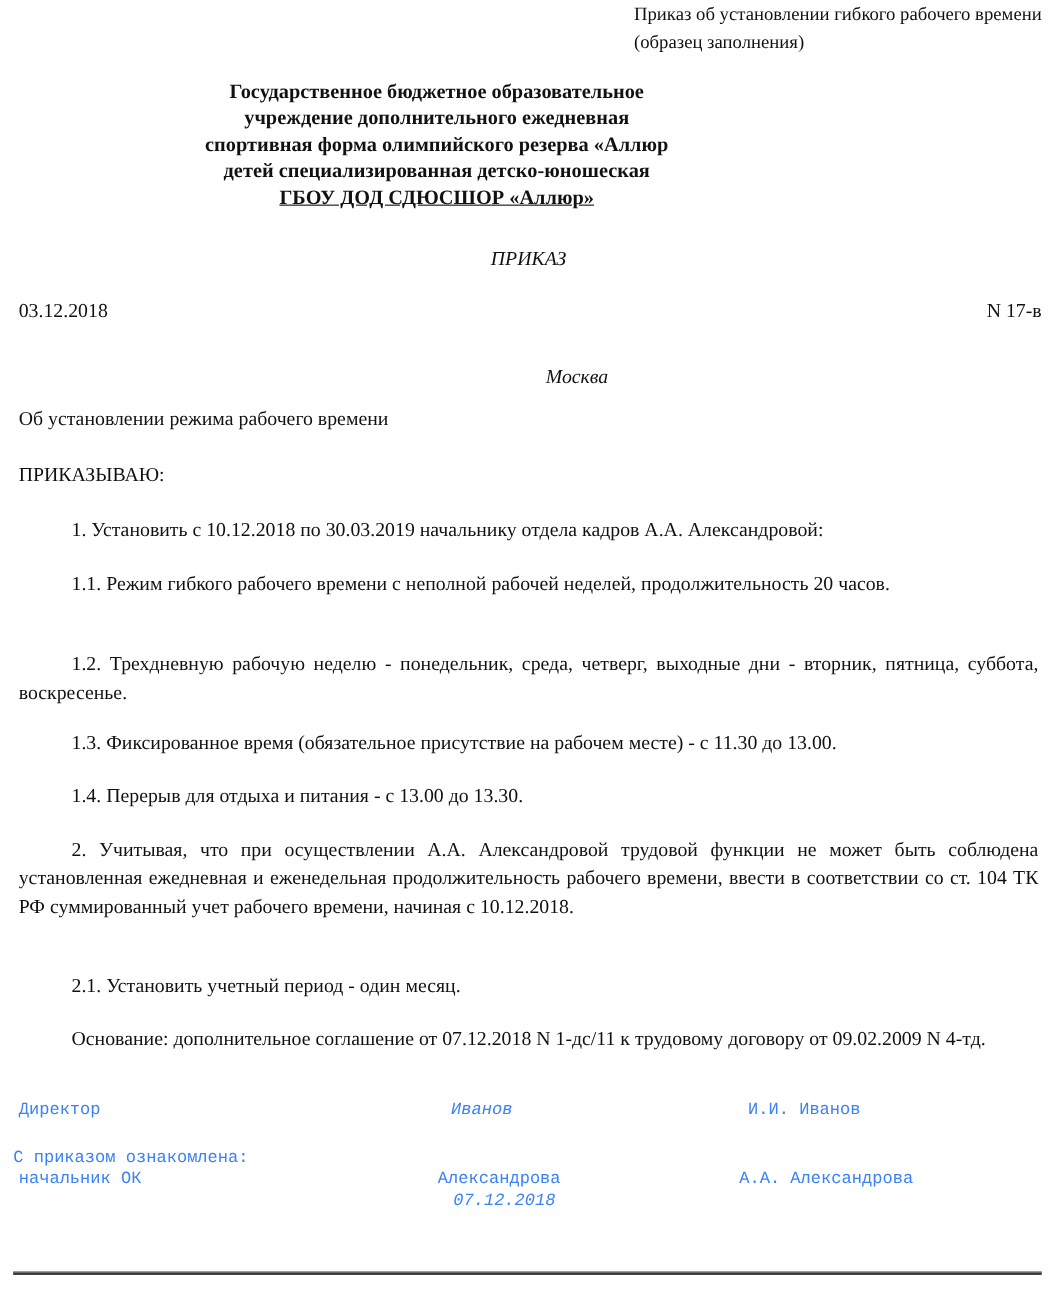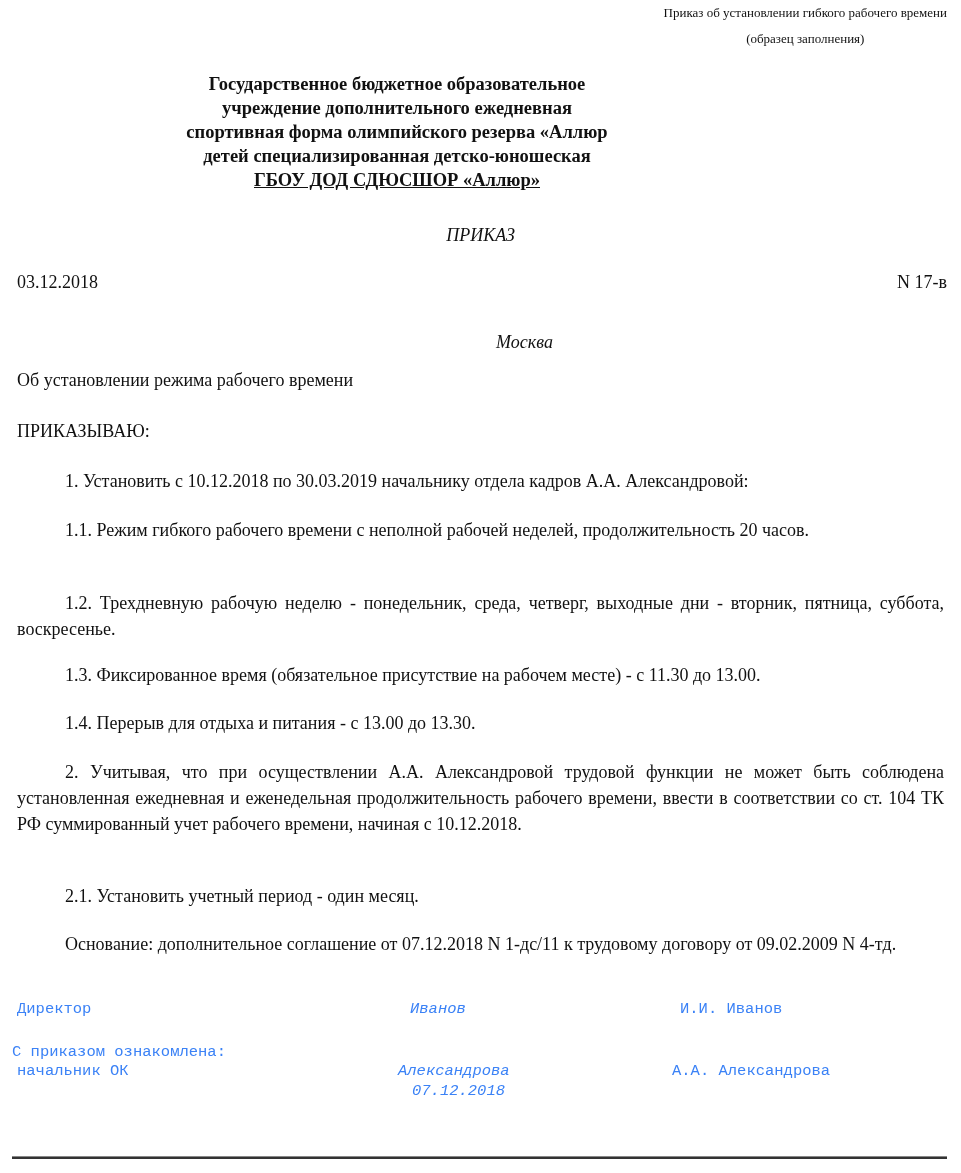--- a/index.html
+++ b/index.html
@@ -18,23 +18,23 @@
     }
     .page {
       position: absolute;
       left: 0; top: 0;
       width: 961px; height: 1173px;
     }
     .abs { position: absolute; }
     .right-header {
       right: 14px;
       top: 0px;
-      text-align: center;
+      text-align: left;
       line-height: 26px;
-      font-size: 13px;
+      font-size: 17px;
     }
     .org {
       left: 0; width: 794px;
       top: 72px;
       text-align: center;
       font-weight: bold;
       font-size: 18.5px;
       line-height: 24px;
     }
     .org .u { text-decoration: underline; }
@@ -111,18 +111,18 @@
   <div class="abs para p2"><span class="indent"></span><span>2. Учитывая, что при осуществлении А.А. Александровой трудовой функции не может быть соблюдена установленная ежедневная и еженедельная продолжительность рабочего времени, ввести в соответствии со ст. 104 ТК РФ суммированный учет рабочего времени, начиная с 10.12.2018.</span></div>
   <div class="abs para p21"><span class="indent"></span><span>2.1. Установить учетный период - один месяц.</span></div>
   <div class="abs para osn"><span class="indent"></span><span>Основание: дополнительное соглашение от 07.12.2018 N 1-дс/11 к трудовому договору от 09.02.2009 N 4-тд.</span></div>
 
   <div class="abs mono" style="left:17px; top:1000px;">Директор</div>
   <div class="abs mono it" style="left:410px; top:1000px;">Иванов</div>
   <div class="abs mono" style="left:680px; top:1000px;">И.И. Иванов</div>
 
   <div class="abs mono" style="left:12px; top:1043px;">С приказом ознакомлена:</div>
   <div class="abs mono" style="left:17px; top:1062px;">начальник ОК</div>
-  <div class="abs mono" style="left:398px; top:1062px;font-style:italic;">Александрова</div>
+  <div class="abs mono" style="left:398px; top:1062px;">Александрова</div>
   <div class="abs mono it" style="left:412px; top:1082px;">07.12.2018</div>
   <div class="abs mono" style="left:672px; top:1062px;">А.А. Александрова</div>
 
   <div class="sig-line"></div>
 </div>
 
 </body></html>

